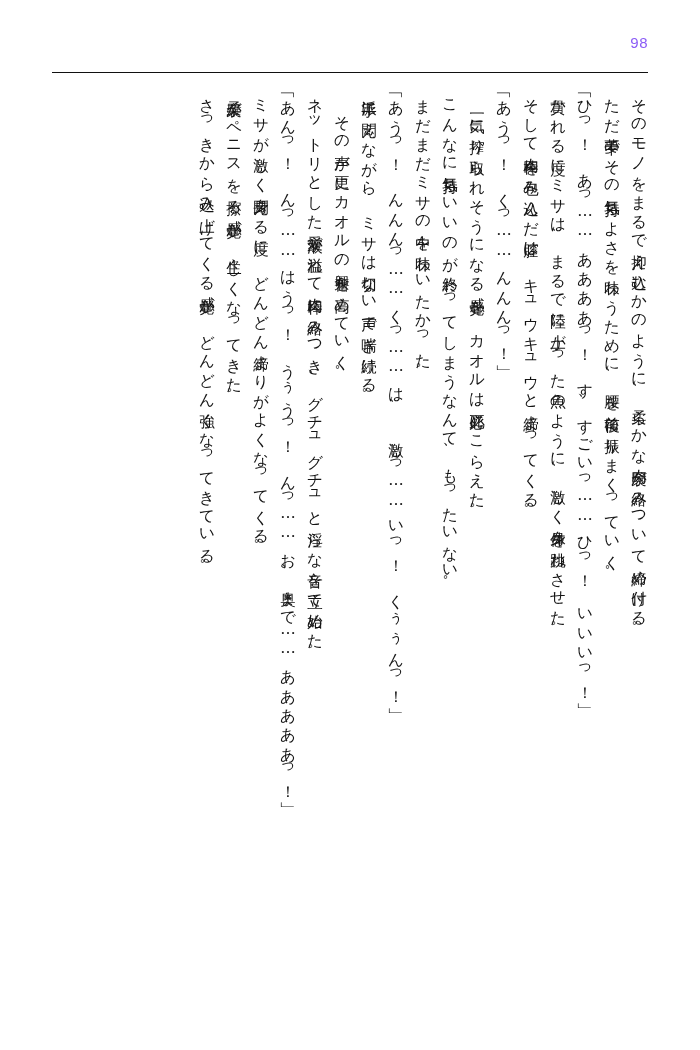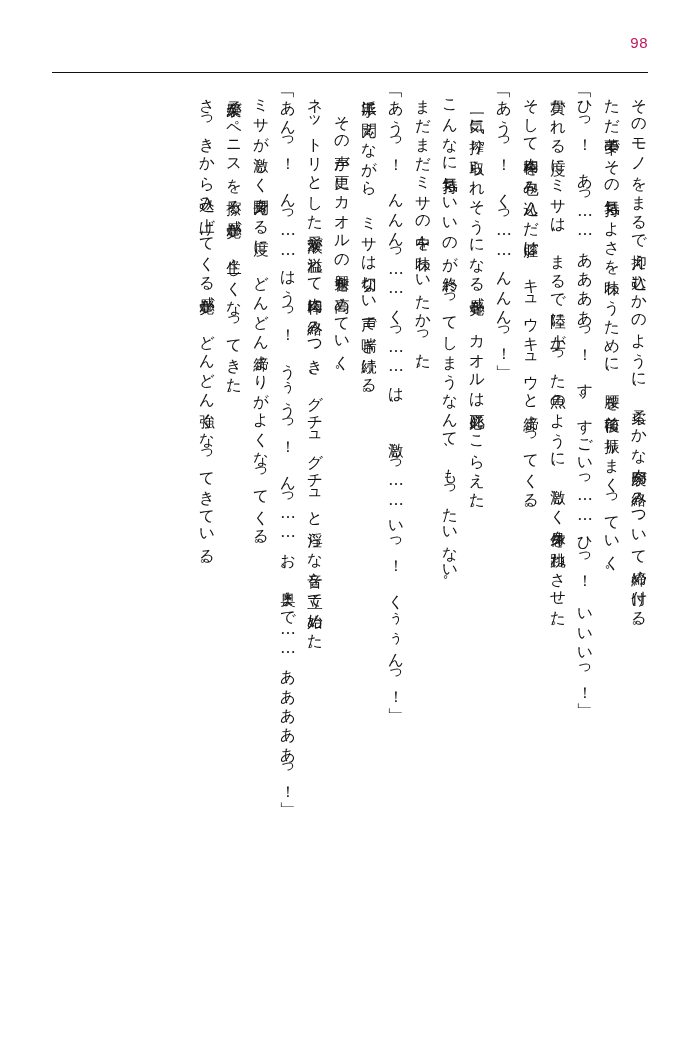--- a/index.html
+++ b/index.html
@@ -17,21 +17,21 @@
     background: #ffffff;
     overflow: hidden;
     box-sizing: border-box;
   }
   .page-number {
     position: absolute;
     top: 34px;
     right: 52px;
     font-family: "Liberation Sans", sans-serif;
     font-size: 15px;
-    color: #be185d;
+    color: #8b5cf6;
     letter-spacing: 0.5px;
   }
   .rule {
     position: absolute;
     top: 72px;
     left: 52px;
     right: 52px;
     height: 1px;
     background: #111;
   }

